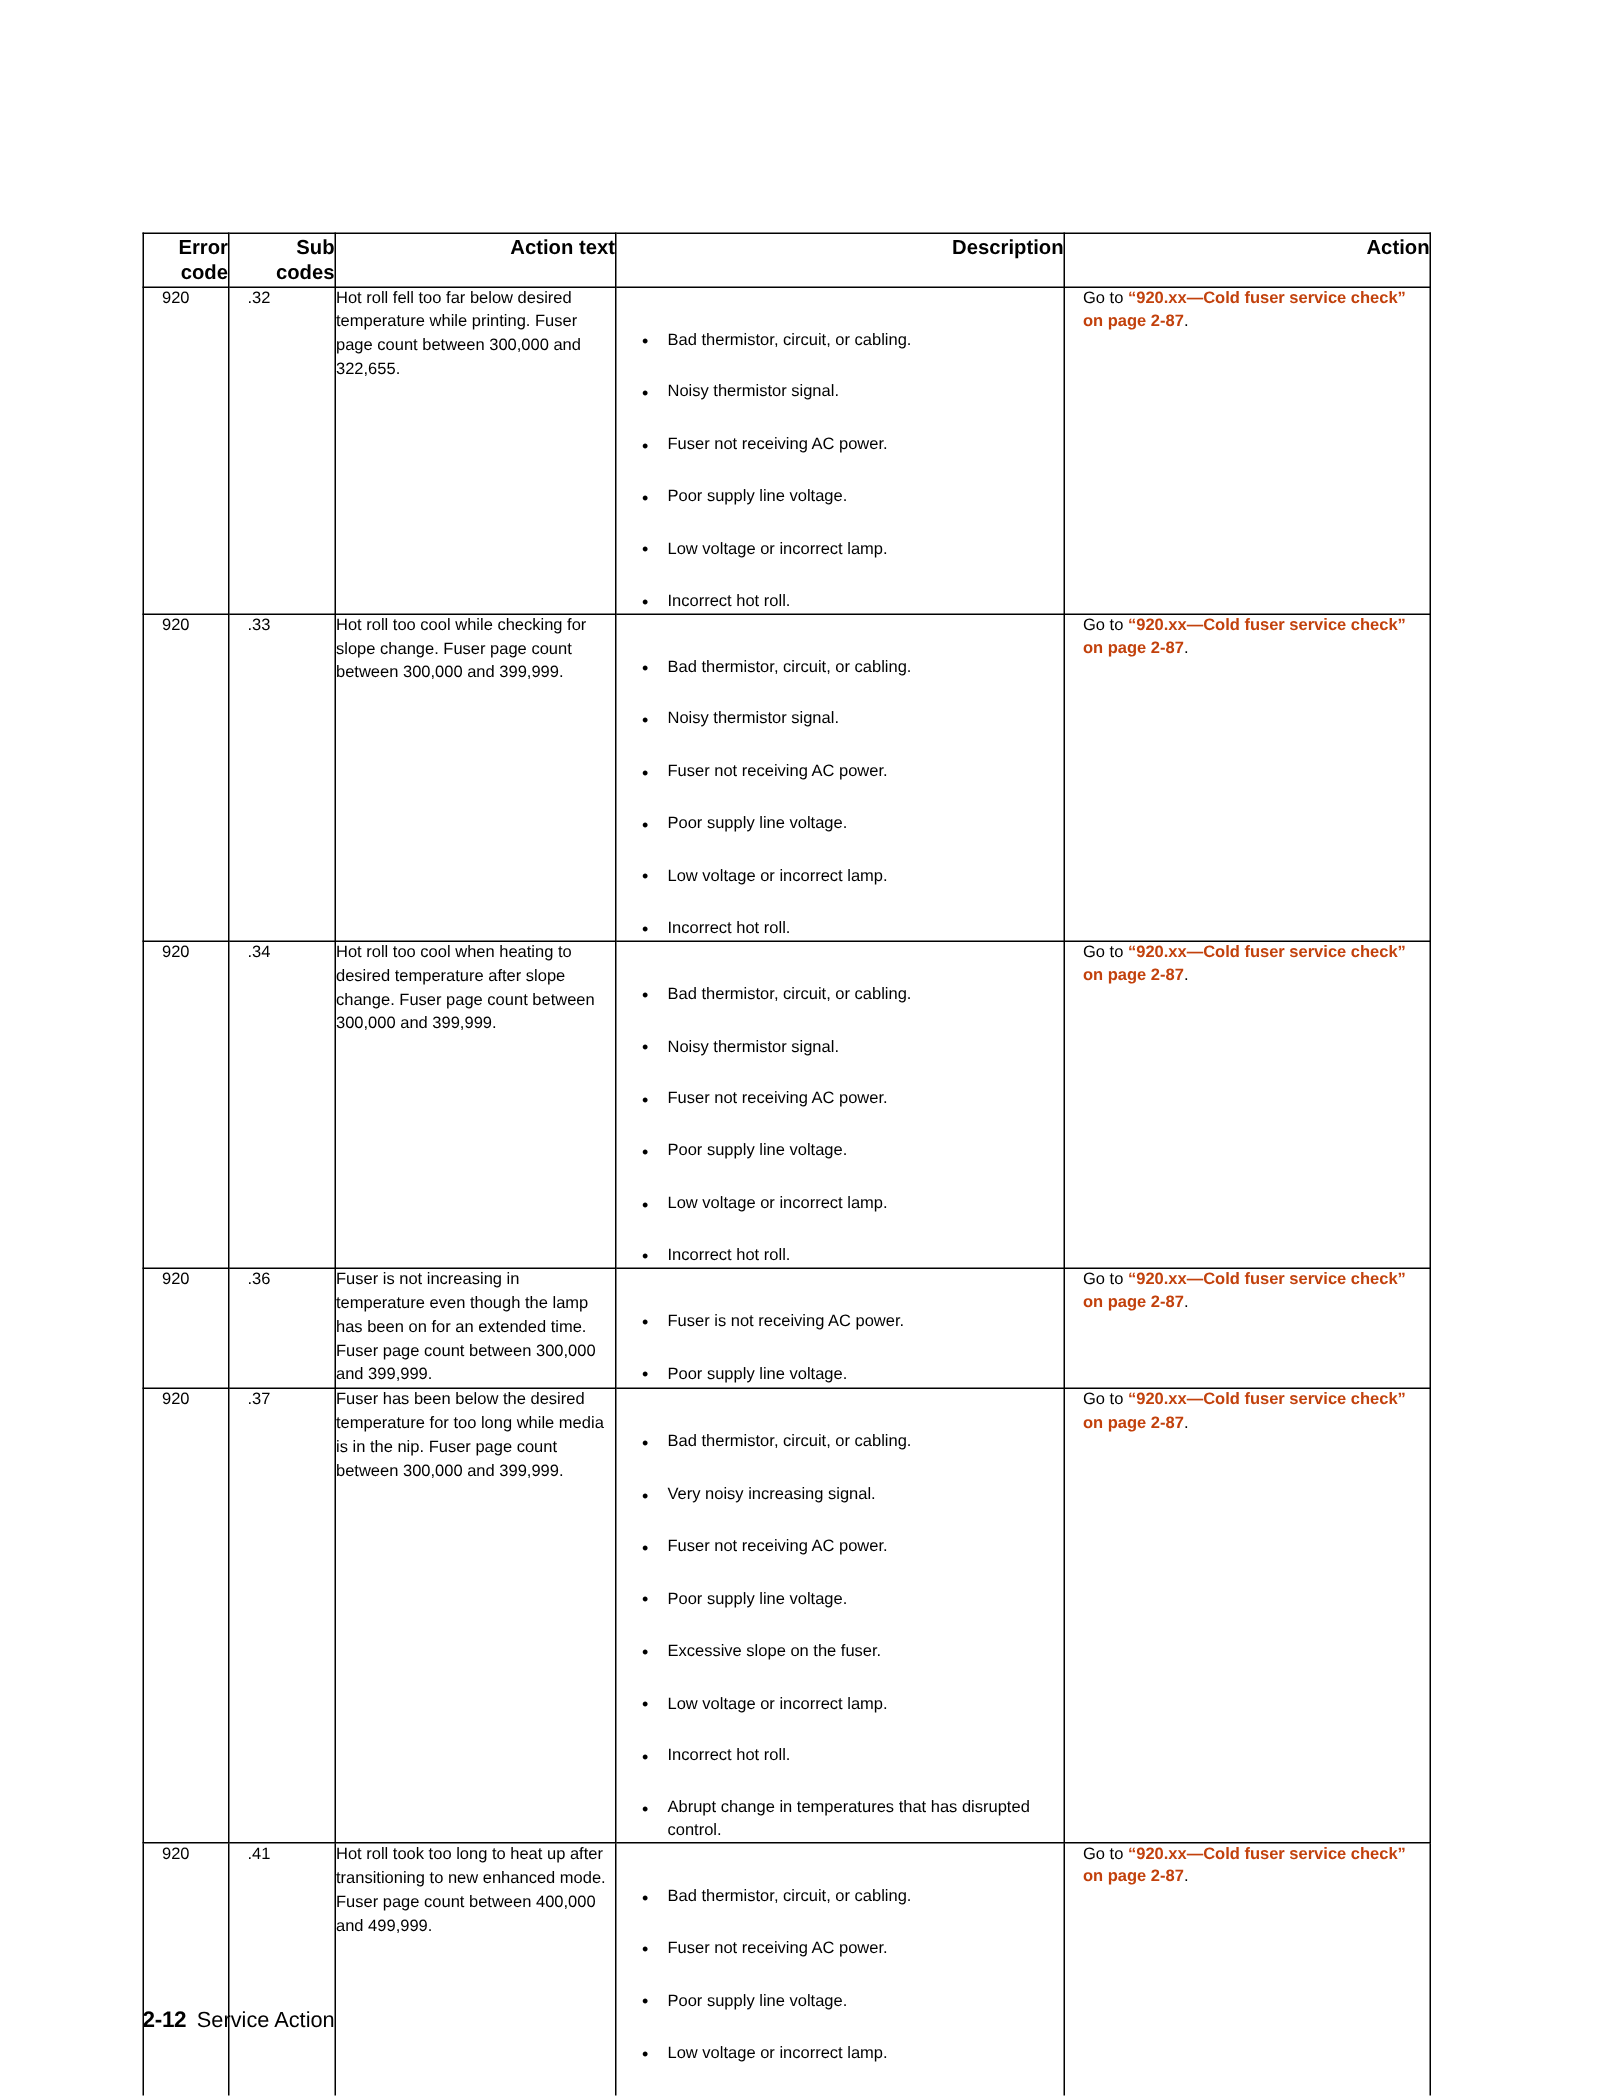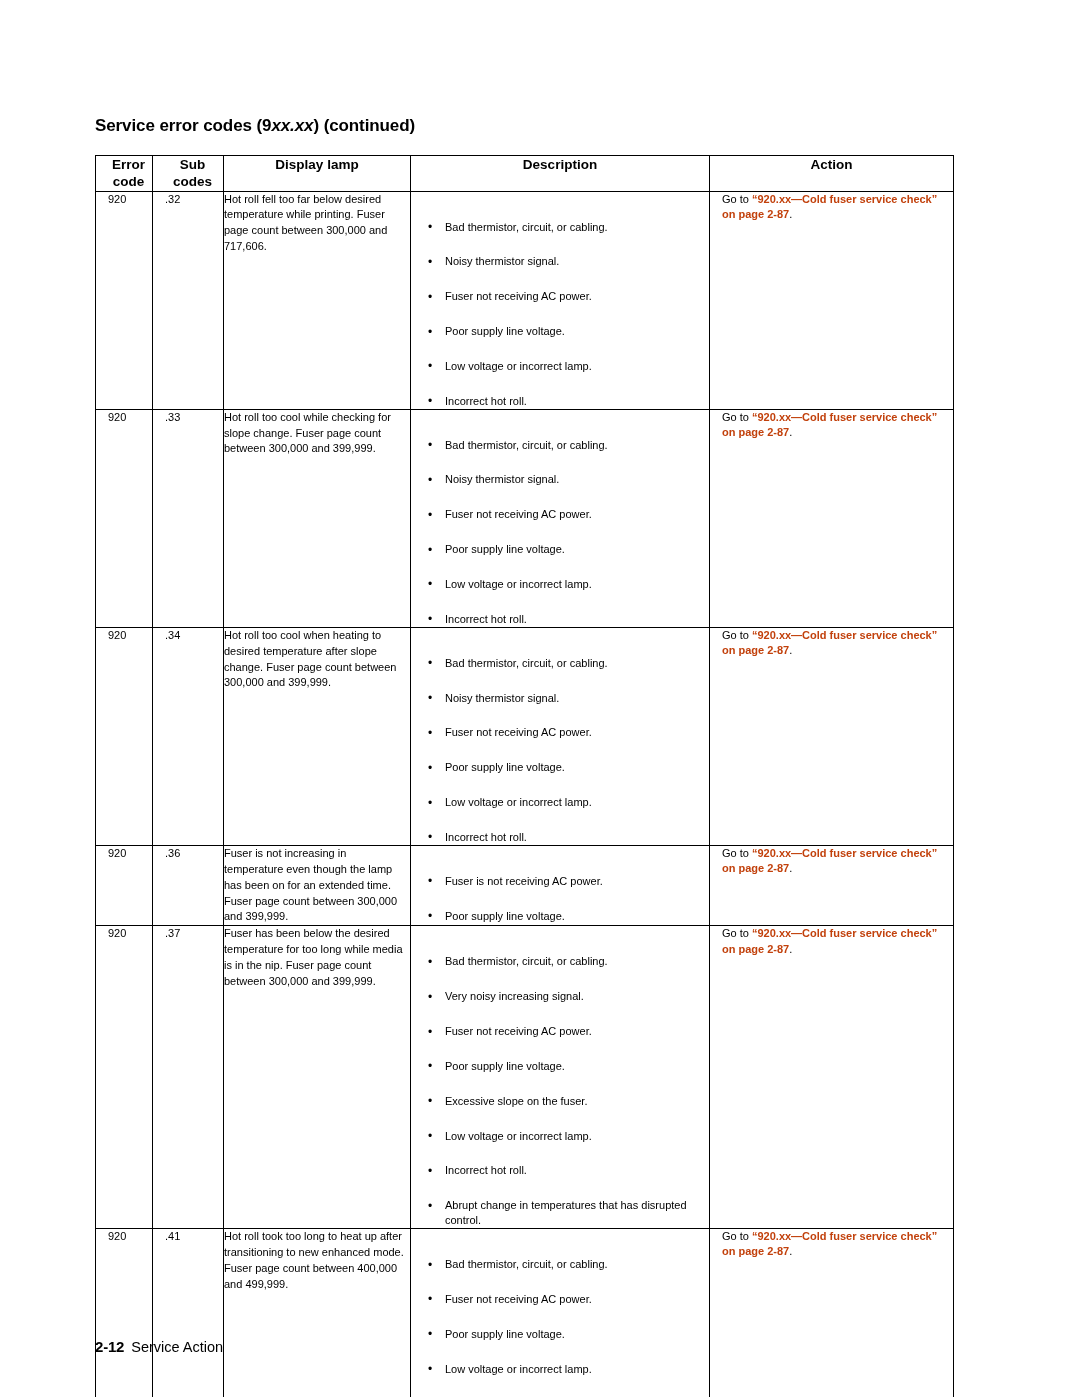--- a/index.html
+++ b/index.html
@@ -43,21 +43,21 @@
   table.codes td, table.codes th {
     border: 1px solid #000000;
     vertical-align: top;
     padding: 0;
     box-sizing: border-box;
   }
   
   thead th {
     font-size: 13.5px;
     font-weight: bold;
-    text-align: center;
+    text-align: right;
     padding: 7px 8px 9px 10px;
     border-bottom: 3px solid #000000;
     line-height: 1.28;
   }
   thead th.c-err, thead th.c-sub { padding-left: 9px; }
 
   col.c1 { width: 57px; }
   col.c2 { width: 71px; }
   col.c3 { width: 187px; }
   col.c4 { width: 299px; }
@@ -124,52 +124,49 @@
   .footer .ftxt {
     font-weight: normal;
     margin-left: 7px;
   }
 </style>
 </head>
 <body>
 
 <div class="page">
 
-  <div class="title">
-    <span>Service error codes (9</span><span class="ital">xx.xx</span><span>) (continued)</span>
-  </div>
 
   <table class="codes">
     <colgroup>
       <col class="c1">
         <col class="c2">
         <col class="c3">
         <col class="c4">
         <col class="c5">
     </colgroup>
     <thead>
       <tr>
         <th class="c-err">
           <span>Error</span><br>
           <span>code</span>
         </th>
         <th class="c-sub">
           <span>Sub</span><br>
           <span>codes</span>
         </th>
-        <th>Display lamp</th>
+        <th>Action text</th>
         <th>Description</th>
         <th>Action</th>
       </tr>
     </thead>
     <tbody id="codes-body">
         <tr>
           <td class="errcode">920</td>
           <td class="subcode">.32</td>
-          <td class="display">Hot roll fell too far below desired temperature while printing. Fuser page count between 300,000 and 717,606.</td>
+          <td class="display">Hot roll fell too far below desired temperature while printing. Fuser page count between 300,000 and 322,655.</td>
           <td class="desc">
             <ul class="bullets">
               <li>Bad thermistor, circuit, or cabling.</li>
               <li>Noisy thermistor signal.</li>
               <li>Fuser not receiving AC power.</li>
               <li>Poor supply line voltage.</li>
               <li>Low voltage or incorrect lamp.</li>
               <li>Incorrect hot roll.</li>
             </ul>
           </td>

